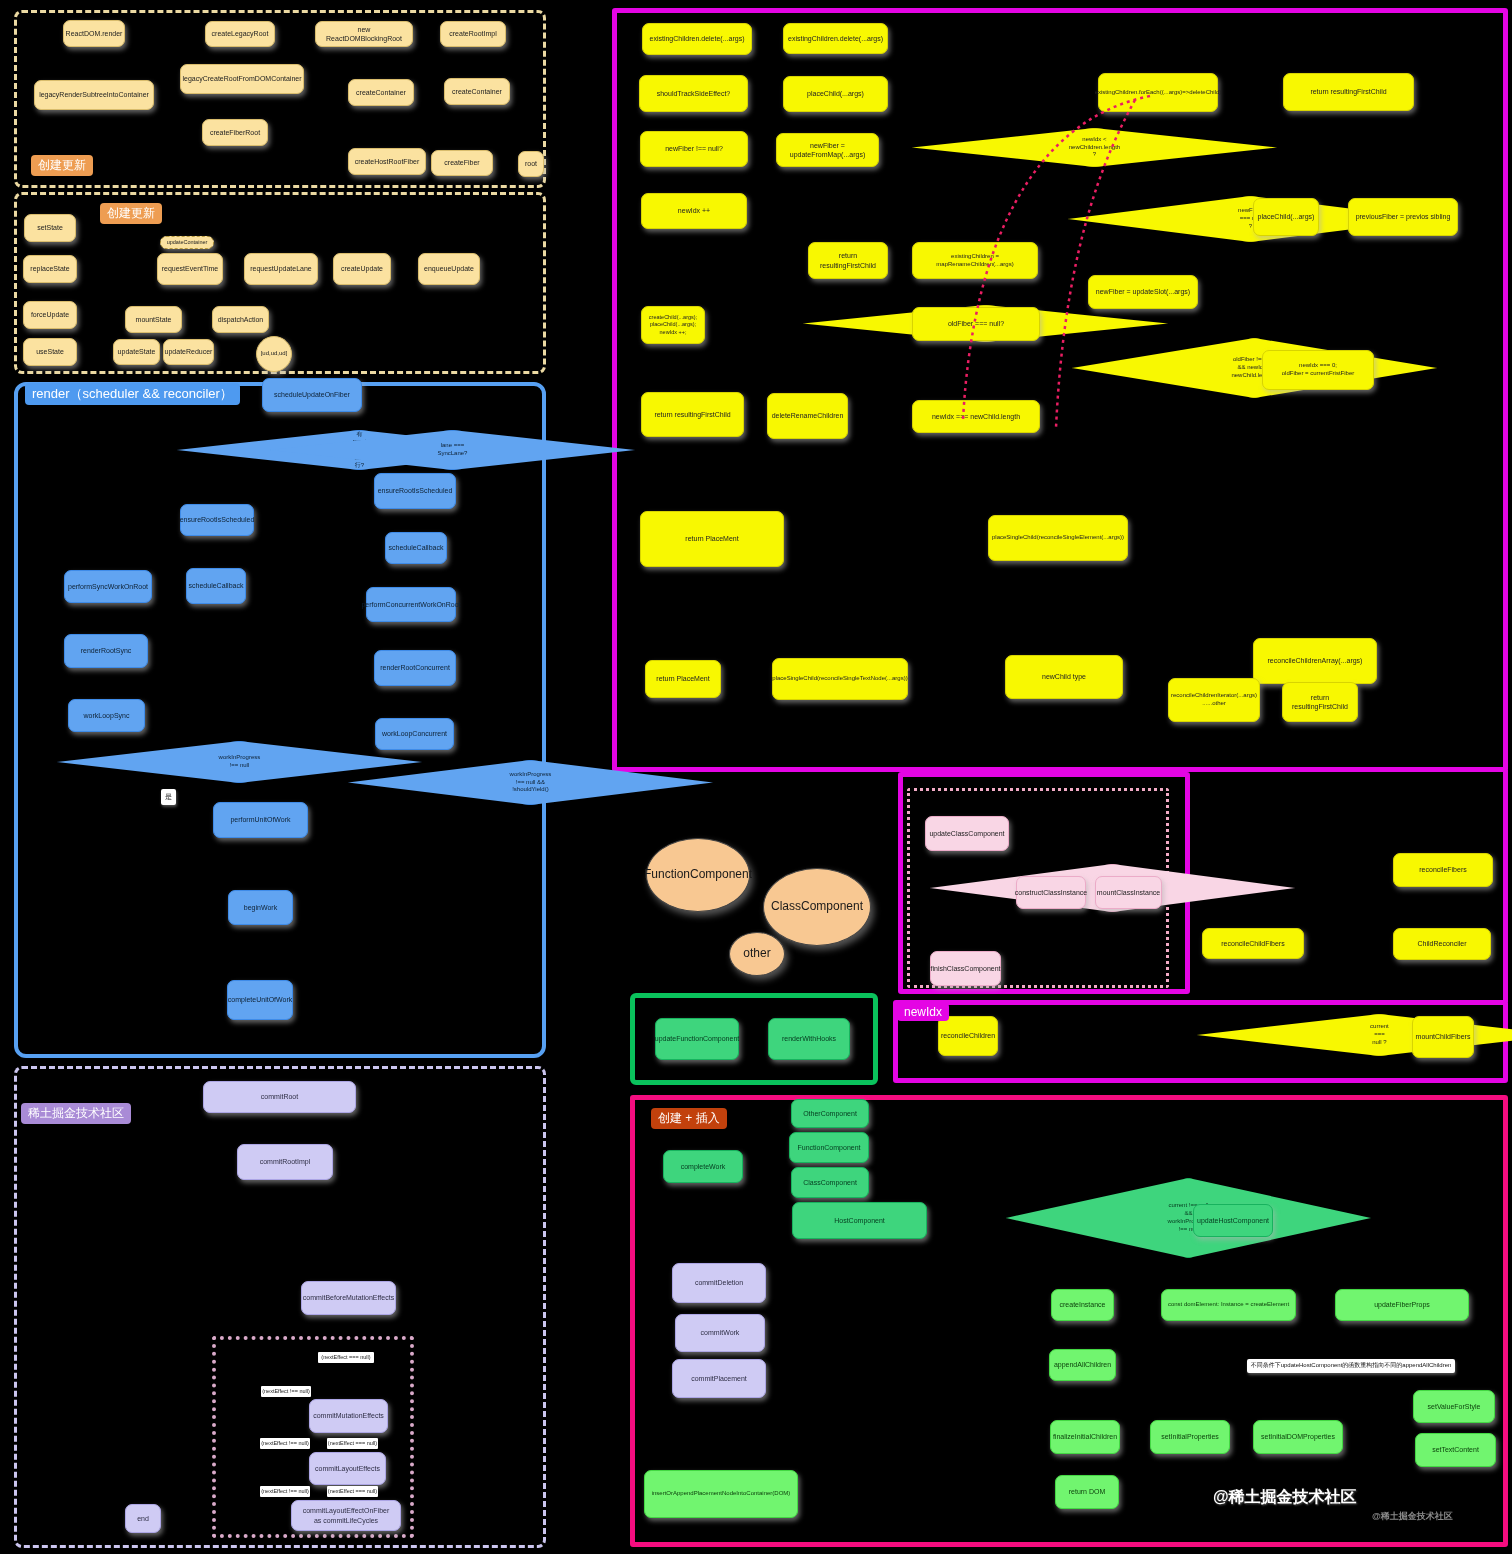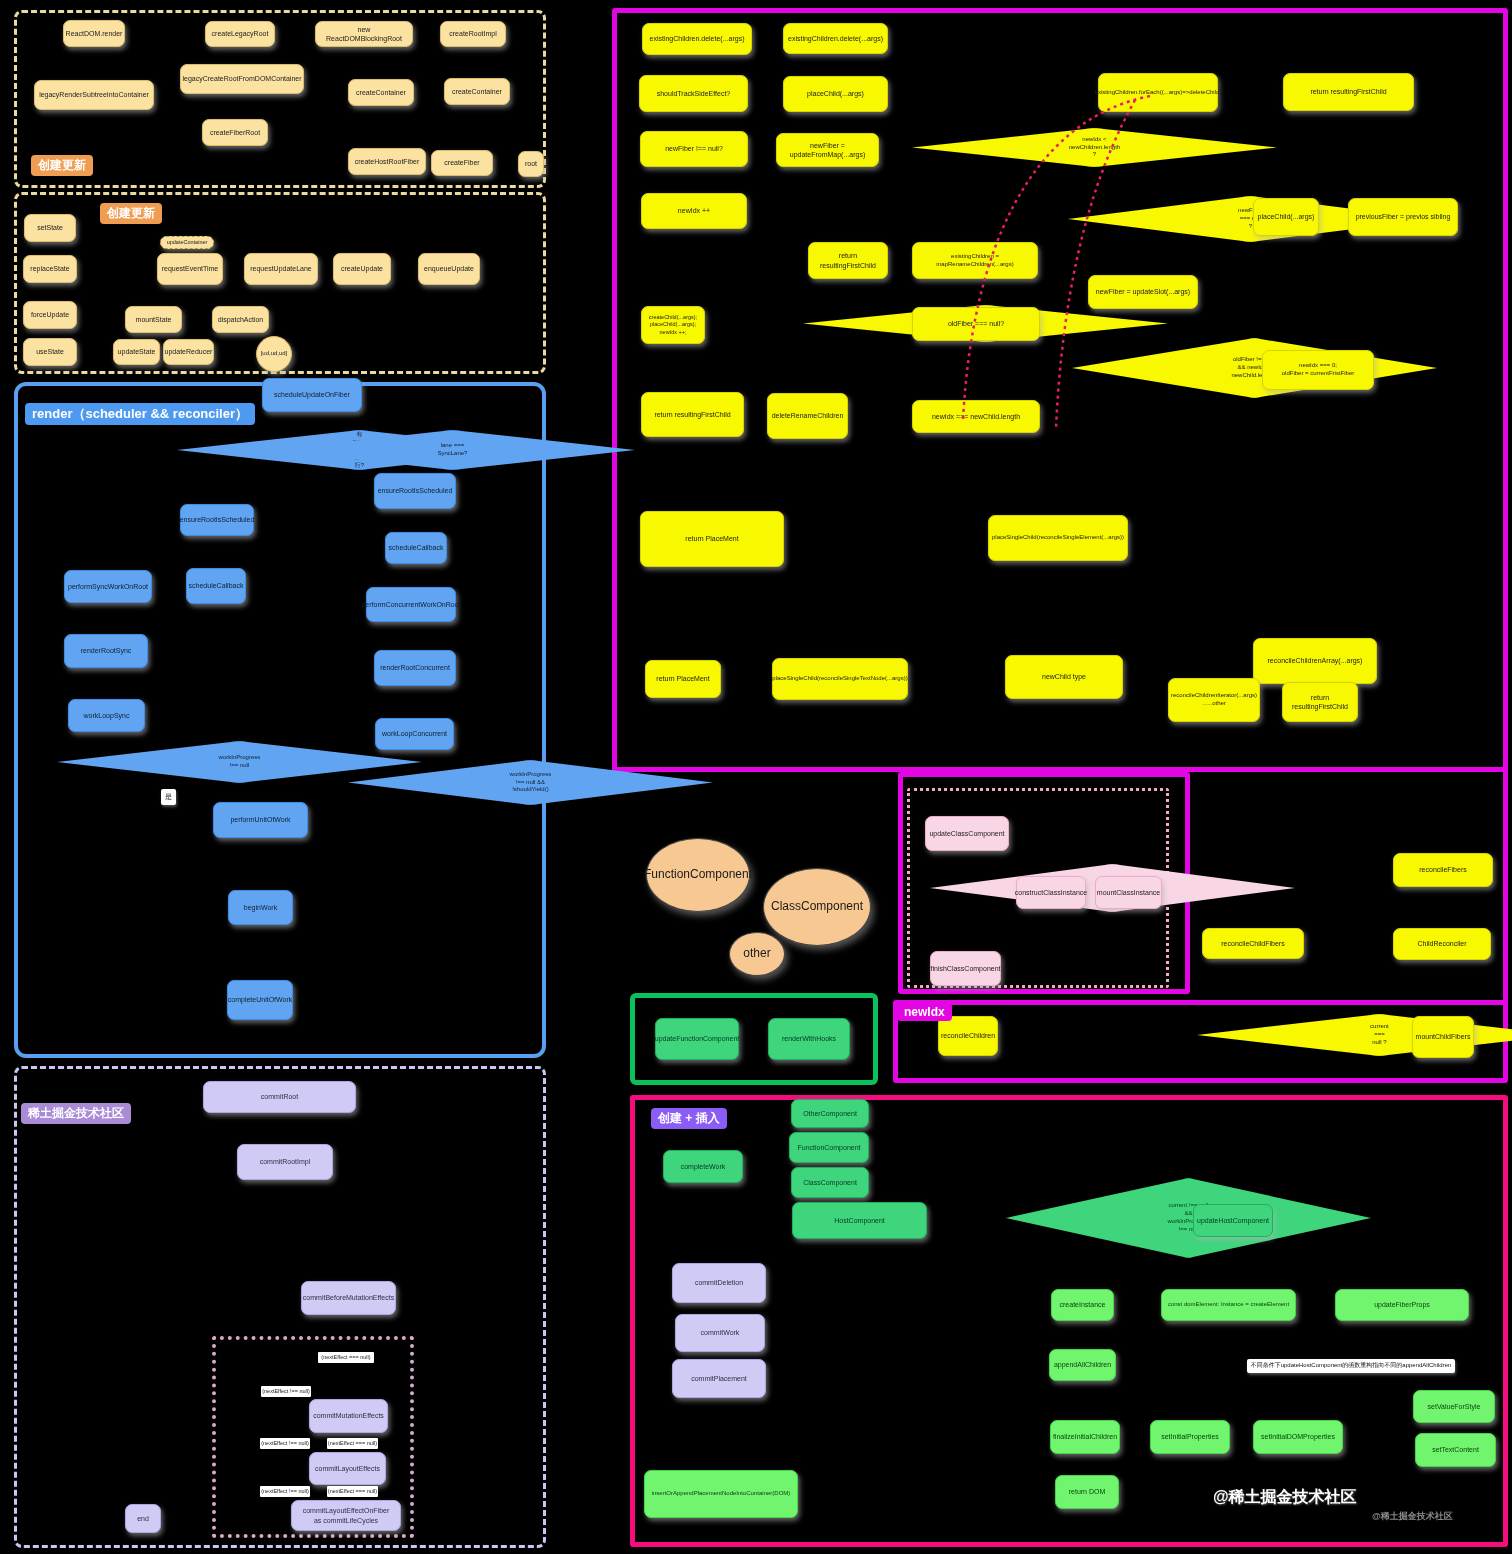--- a/index.html
+++ b/index.html
@@ -9,26 +9,26 @@
   .section{position:absolute;border-radius:8px}
   .sec-tan{border:3px dashed #EBD9A2}
   .sec-blue{border:4px solid #57A0F2;border-radius:12px}
   .sec-lav{border:3px dashed #CBC5EF}
   .sec-magenta{border:5px solid #E405E4;border-radius:3px}
   .sec-pinkdot{border:3px dotted #F2ABC6;border-radius:3px}
   .sec-pinkdot2{border:4px dotted #D9A9C9;border-radius:3px}
   .sec-green{border:5px solid #0AC25C;border-radius:6px}
   .sec-deeppink{border:5px solid #F50D80;border-radius:3px}
   .strip{position:absolute;background:#E405E4;border:none;border-radius:0}
-  .sec-label{position:absolute;font-size:12px;font-weight:bold;color:#fff;padding:2px 7px;border-radius:4px;white-space:nowrap;z-index:5}
+  .sec-label{position:absolute;font-size:12px;font-weight:normal;color:#fff;padding:2px 7px;border-radius:4px;white-space:nowrap;z-index:5}
   .lbl-orange{background:#EE9D52}
   .lbl-blue{background:#4E9AF0;font-size:13px}
   .lbl-purple{background:#A98BD6}
   .lbl-magenta{background:#E405E4}
-  .lbl-green{background:#8b5cf6}
+  .lbl-green{background:#c2410c}
   .node{position:absolute;display:flex;align-items:center;justify-content:center;text-align:center;font-size:7px;color:#222;line-height:1.3;white-space:pre-line;padding:1px 3px;z-index:3}
   .box{border-radius:7px;box-shadow:2px 3px 5px rgba(178,178,178,.55)}
   .tan{background:#FBE2A0;border:1px solid #D9BC6C}
   .tandash{background:#FBE2A0;border:1px dashed #B99B3F}
   .blue{background:#61A4F1;border:1px solid #3E8BE8;color:#0E2133}
   .lav{background:#CFCBF4;border:1px solid #ACA5E5;color:#2E2E44}
   .yellow{background:#F8F801;border:1px solid #D8D400}
   .pink{background:#F9D6E5;border:1px solid #ECABC8}
   .green{background:#3ED57D;border:1px solid #17B35E;color:#053B1F}
   .bgreen{background:#71F56F;border:1px solid #43D843;color:#0A3D0A}
@@ -53,21 +53,21 @@
     <path class="curve" d="M1150,96 C1030,120 972,250 963,420"></path>
     <path class="curve" d="M1135,100 C1085,190 1062,300 1056,428"></path>
   </svg>
   <div class="wmark" style="left:1213px;top:1487px">@稀土掘金技术社区</div>
   <div class="wmark2" style="left:1372px;top:1510px">@稀土掘金技术社区</div>
 <div class="section sec-tan" style="left: 14px; top: 10px; width: 532px; height: 178px;"></div>
     <div class="sec-label lbl-orange" style="left: 31px; top: 155px;">创建更新</div>
     <div class="section sec-tan" style="left: 14px; top: 192px; width: 532px; height: 182px;"></div>
     <div class="sec-label lbl-orange" style="left: 100px; top: 203px;">创建更新</div>
     <div class="section sec-blue" style="left: 14px; top: 382px; width: 532px; height: 676px;"></div>
-    <div class="sec-label lbl-blue" style="left: 25px; top: 383px; margin-top: 20px;">render（scheduler &amp;&amp; reconciler）</div>
+    <div class="sec-label lbl-blue" style="left: 25px; top: 383px;">render（scheduler &amp;&amp; reconciler）</div>
     <div class="section sec-lav" style="left: 14px; top: 1066px; width: 532px; height: 482px;"></div>
     <div class="sec-label lbl-purple" style="left: 21px; top: 1103px;">稀土掘金技术社区</div>
     <div class="section sec-magenta" style="left: 612px; top: 8px; width: 896px; height: 764px;"></div>
     <div class="section sec-magenta" style="left: 898px; top: 772px; width: 292px; height: 222px;"></div>
     <div class="section sec-pinkdot" style="left: 907px; top: 788px; width: 262px; height: 200px;"></div>
     <div class="section sec-pinkdot2" style="left: 212px; top: 1336px; width: 202px; height: 202px;"></div>
     <div class="section sec-green" style="left: 630px; top: 993px; width: 248px; height: 92px;"></div>
     <div class="section sec-magenta" style="left: 893px; top: 1000px; width: 615px; height: 83px;"></div>
     <div class="sec-label lbl-magenta" style="left: 897px; top: 1003px;">newIdx</div>
     <div class="section sec-deeppink" style="left: 630px; top: 1095px; width: 878px; height: 452px;"></div>

